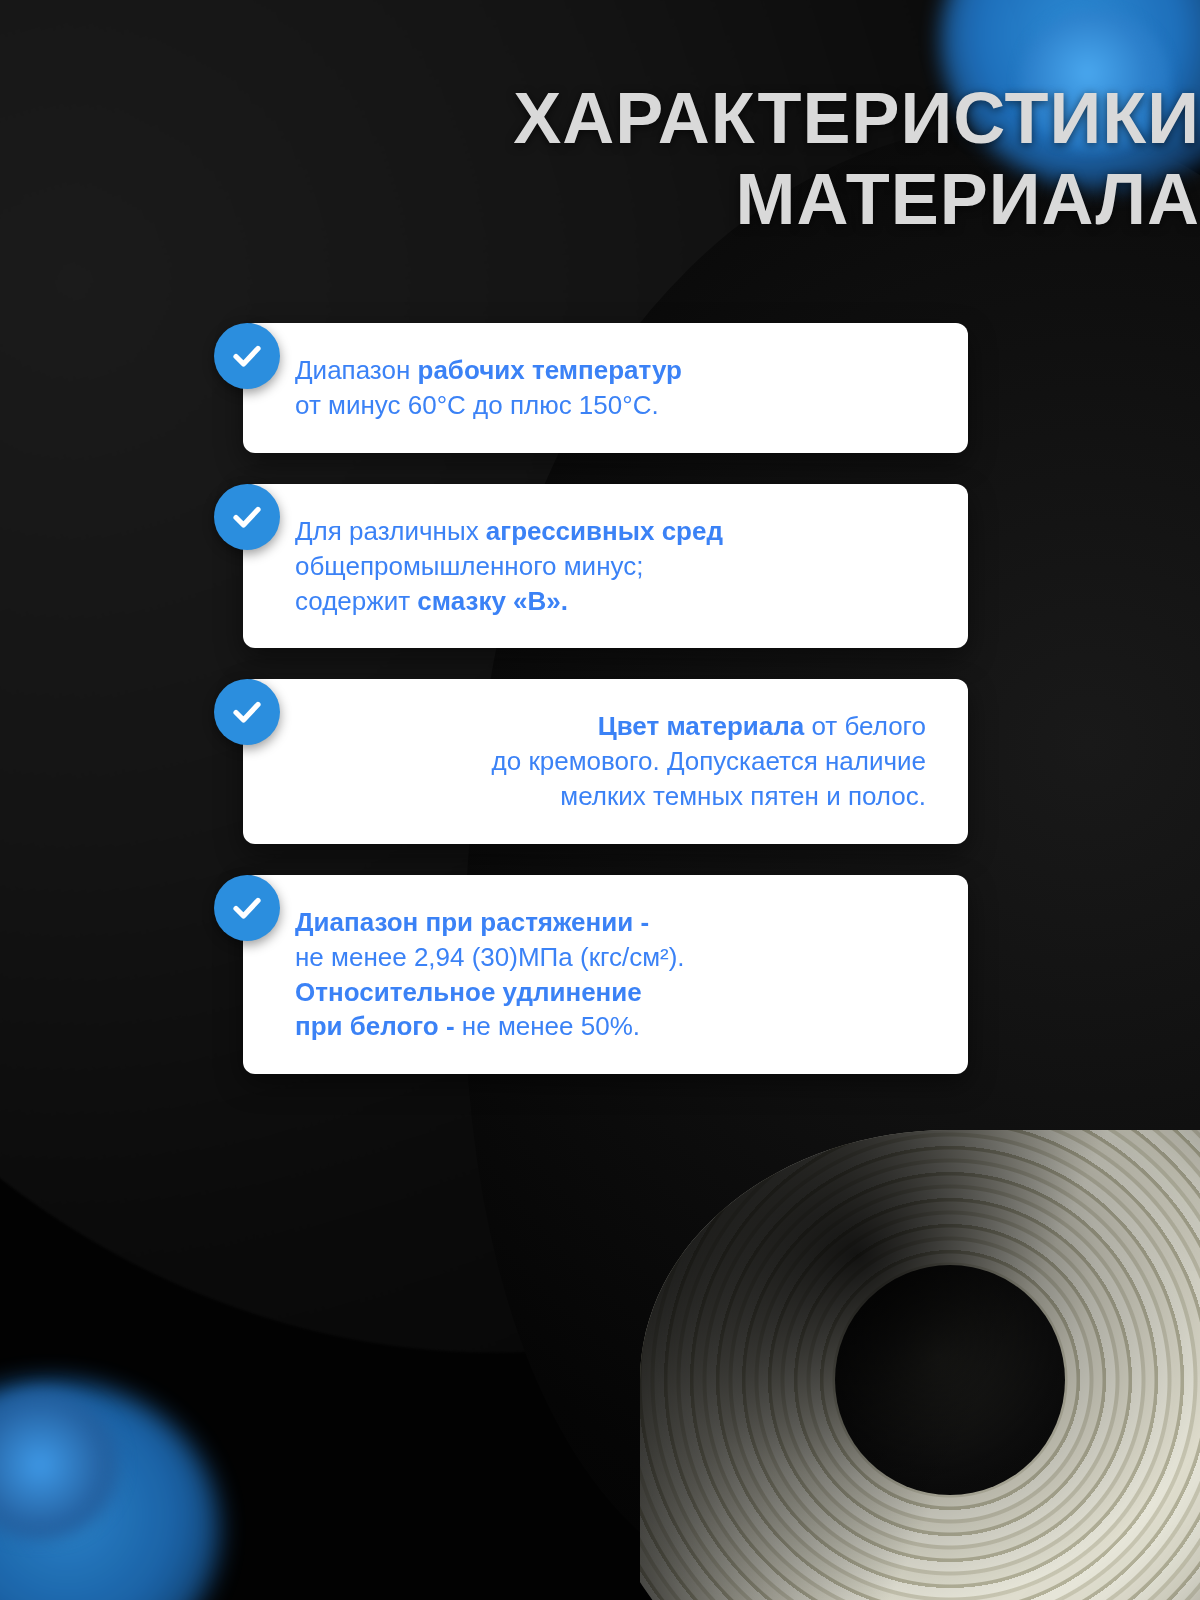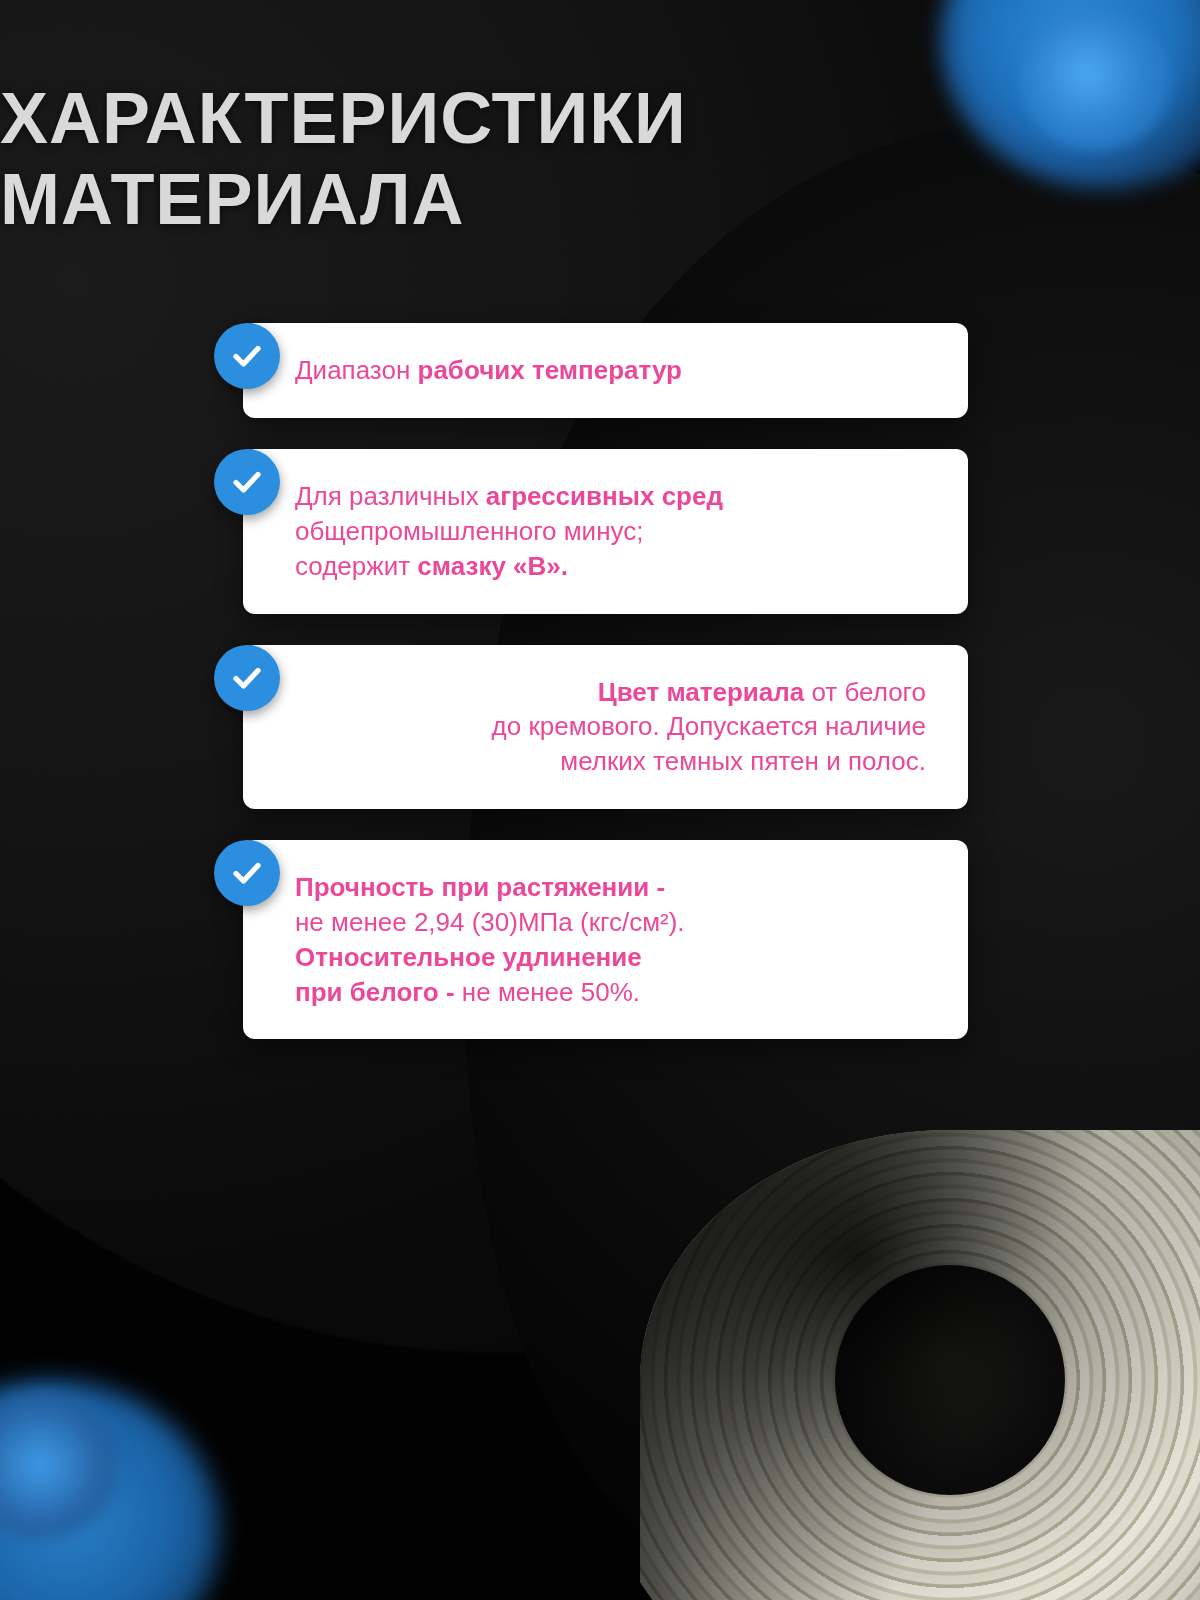--- a/index.html
+++ b/index.html
@@ -136,21 +136,21 @@
 
   
   .content {
     position: relative;
     z-index: 5;
     padding: 0;
   }
   .title {
     margin: 0;
     padding-top: 78px;
-    text-align: left;
+    text-align: right;
     color: #d9d9d9;
     font-size: 72px;
     line-height: 1.12;
     font-weight: bold;
     letter-spacing: 1px;
     text-shadow: 0 2px 10px rgba(0,0,0,.6);
   }
   .title .ln { display: block; }
 
   .list {
@@ -171,21 +171,21 @@
     margin-right: 232px;
     background: #ffffff;
     border-radius: 12px;
     padding: 30px 42px 30px 52px;
     box-shadow: 0 10px 28px rgba(0,0,0,.45);
     min-height: 56px;
     box-sizing: border-box;
   }
   .card p {
     margin: 0;
-    color: #ec4899;
+    color: #3b82f6;
     font-size: 26px;
     line-height: 1.34;
     font-weight: 500;
   }
   .card p b { font-weight: bold; }
 
   .check {
     position: absolute;
     left: 214px;
     width: 66px;
@@ -237,21 +237,21 @@
 
     <ul class="list">
 
       <li class="feature f1 first-feature">
         <span class="check">
           <svg width="34" height="34" viewBox="0 0 34 34" aria-hidden="true">
             <path d="M6 17.5 L13.5 25 L28 9.5" fill="none" stroke="#ffffff" stroke-width="5.2" stroke-linecap="round" stroke-linejoin="round"></path>
           </svg>
         </span>
         <div class="card">
-          <p><span>Диапазон </span><b>рабочих температур</b><br></p>
+          <p><span>Диапазон </span><b>рабочих температур</b><br><span>от минус 60°C до плюс 150°C.</span></p>
         </div>
       </li>
 
       <li class="feature f2">
         <span class="check">
           <svg width="34" height="34" viewBox="0 0 34 34" aria-hidden="true">
             <path d="M6 17.5 L13.5 25 L28 9.5" fill="none" stroke="#ffffff" stroke-width="5.2" stroke-linecap="round" stroke-linejoin="round"></path>
           </svg>
         </span>
         <div class="card">
@@ -270,19 +270,19 @@
         </div>
       </li>
 
       <li class="feature f4">
         <span class="check">
           <svg width="34" height="34" viewBox="0 0 34 34" aria-hidden="true">
             <path d="M6 17.5 L13.5 25 L28 9.5" fill="none" stroke="#ffffff" stroke-width="5.2" stroke-linecap="round" stroke-linejoin="round"></path>
           </svg>
         </span>
         <div class="card">
-          <p><b>Прочность при растяжении -</b><br><span>не менее 2,94 (30)МПа (кгс/см²).</span><br><b>Относительное удлинение</b><br><b>при белого -</b><span> не менее 50%.</span></p>
+          <p><b>Диапазон при растяжении -</b><br><span>не менее 2,94 (30)МПа (кгс/см²).</span><br><b>Относительное удлинение</b><br><b>при белого -</b><span> не менее 50%.</span></p>
         </div>
       </li>
 
     </ul>
   </div>
 </div>
 
 </body></html>

